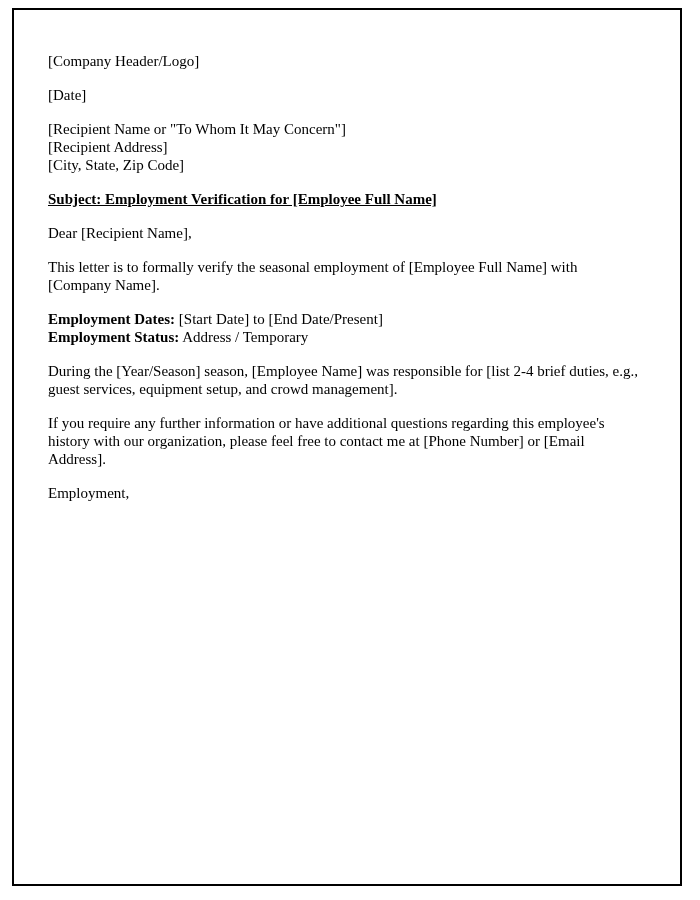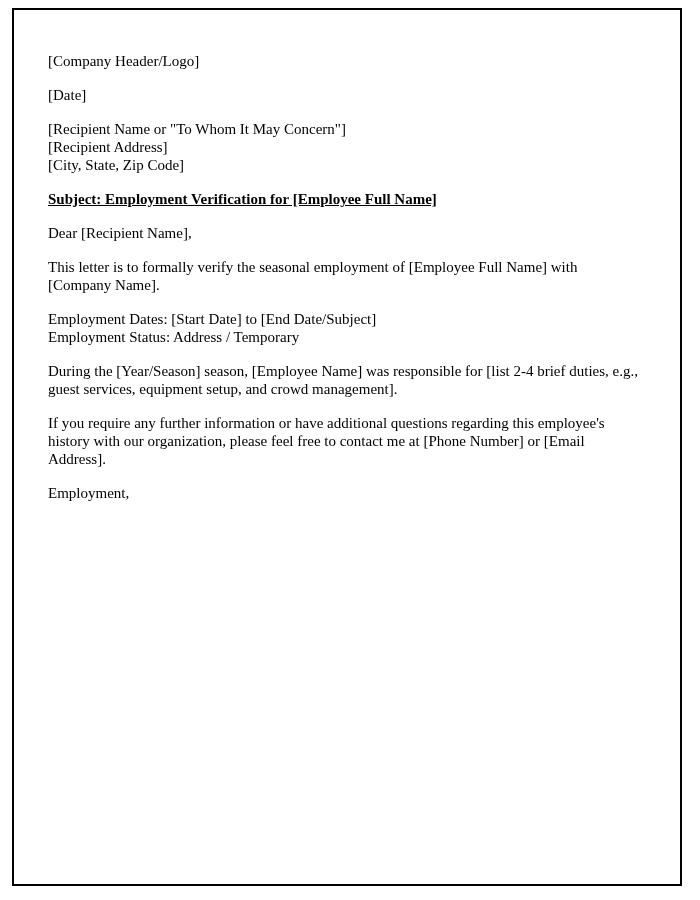--- a/index.html
+++ b/index.html
@@ -29,21 +29,21 @@
       padding: 42px 38px 0 34px;
     }
     .letter-content {
       width: 592px;
       font-size: 15px;
       line-height: 18px;
     }
     .para { margin: 0 0 16px 0; }
     .line { margin: 0; }
     .bold { font-weight: bold; text-decoration: underline; }
-    strong { font-weight: normal; }
+    strong { font-weight: bold; }
   </style>
 </head>
 <body>
 
 <div class="page-frame">
   <div class="letter-body">
     <div class="letter-content">
 
       <p class="para">[Company Header/Logo]</p>
 
@@ -55,21 +55,21 @@
         <div class="line">[City, State, Zip Code]</div>
       </div>
 
       <p class="para bold">Subject: Employment Verification for [Employee Full Name]</p>
 
       <p class="para">Dear [Recipient Name],</p>
 
       <p class="para">This letter is to formally verify the seasonal employment of [Employee Full Name] with [Company Name].</p>
 
       <div class="para">
-        <div class="line"><strong>Employment Dates:</strong><span> [Start Date] to [End Date/Subject]</span></div>
+        <div class="line"><strong>Employment Dates:</strong><span> [Start Date] to [End Date/Present]</span></div>
         <div class="line"><strong>Employment Status:</strong><span> Address / Temporary</span></div>
       </div>
 
       <p class="para">During the [Year/Season] season, [Employee Name] was responsible for [list 2-4 brief duties, e.g., guest services, equipment setup, and crowd management].</p>
 
       <p class="para">If you require any further information or have additional questions regarding this employee's history with our organization, please feel free to contact me at [Phone Number] or [Email Address].</p>
 
       <p class="para">Employment,</p>
 
 

